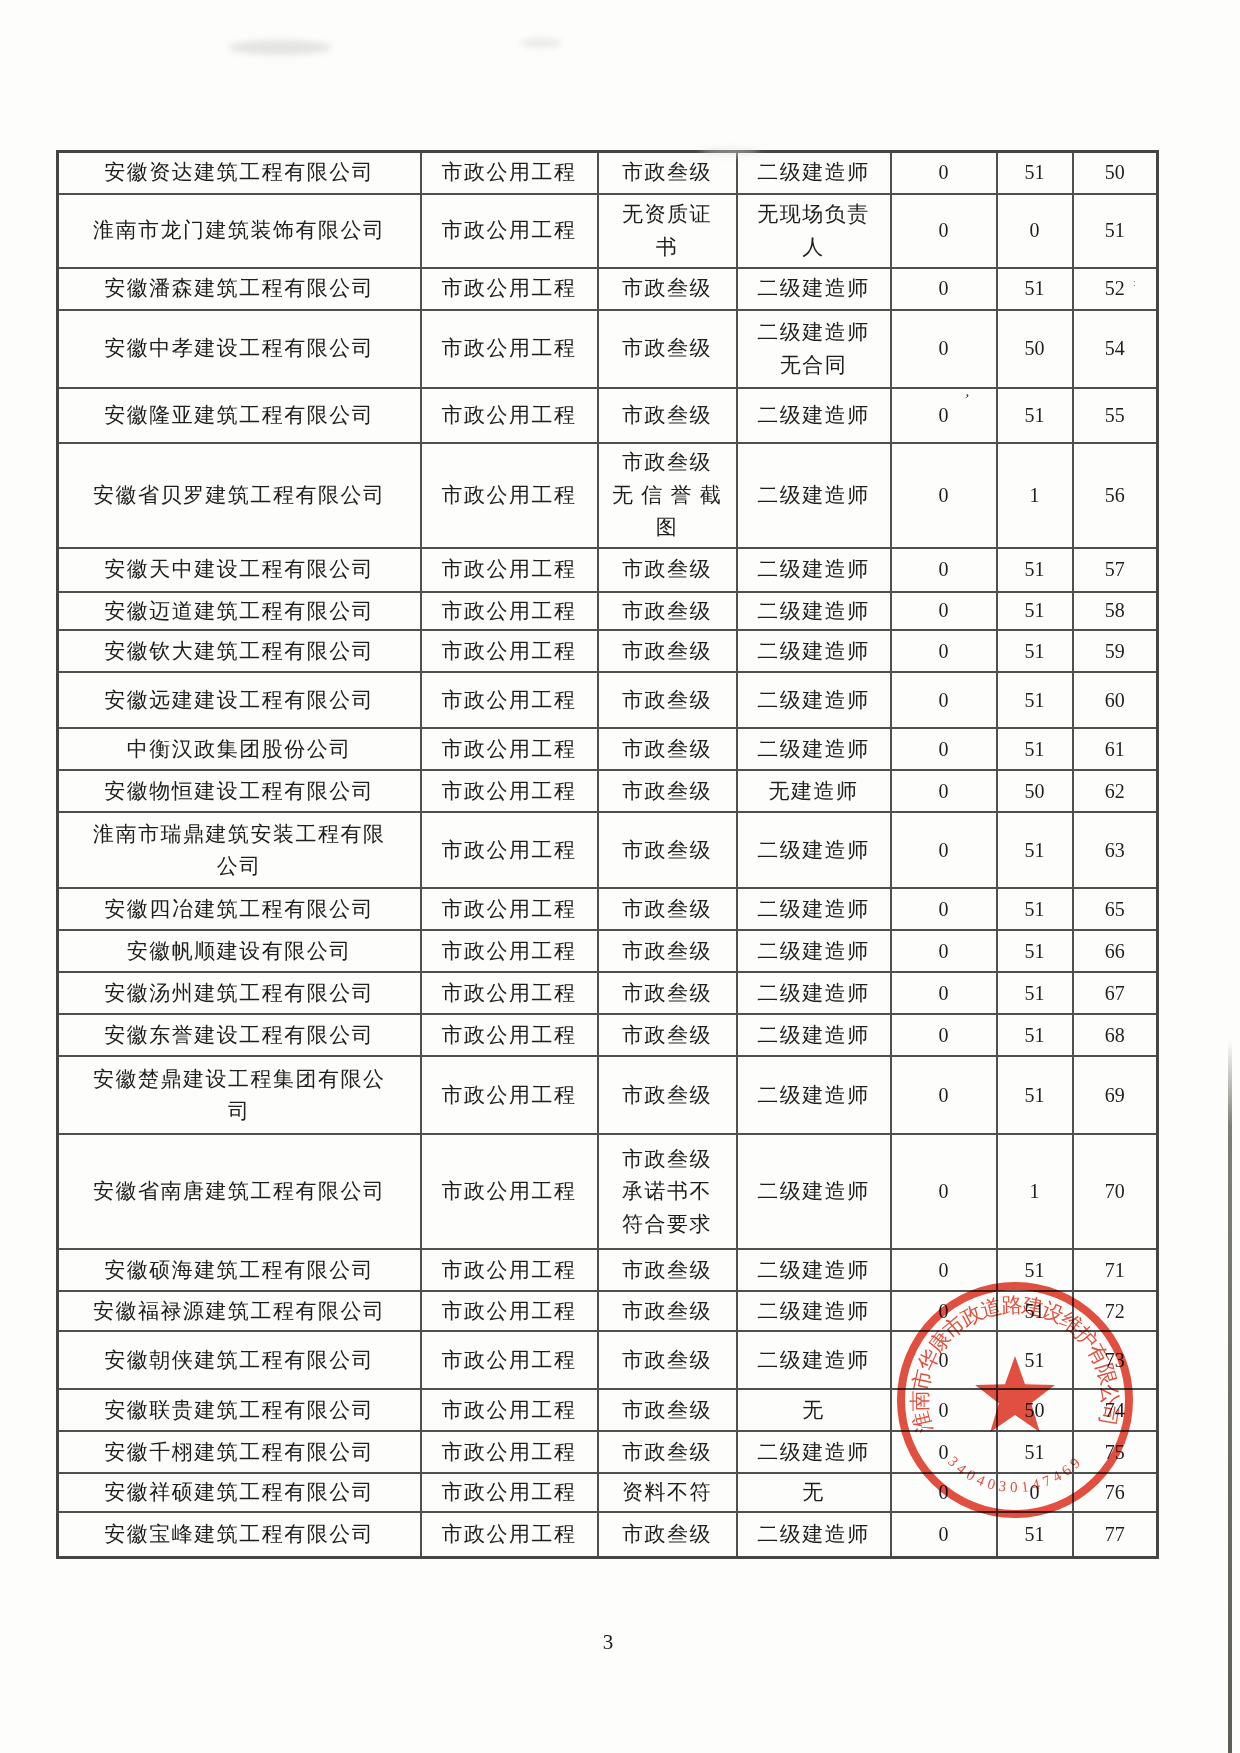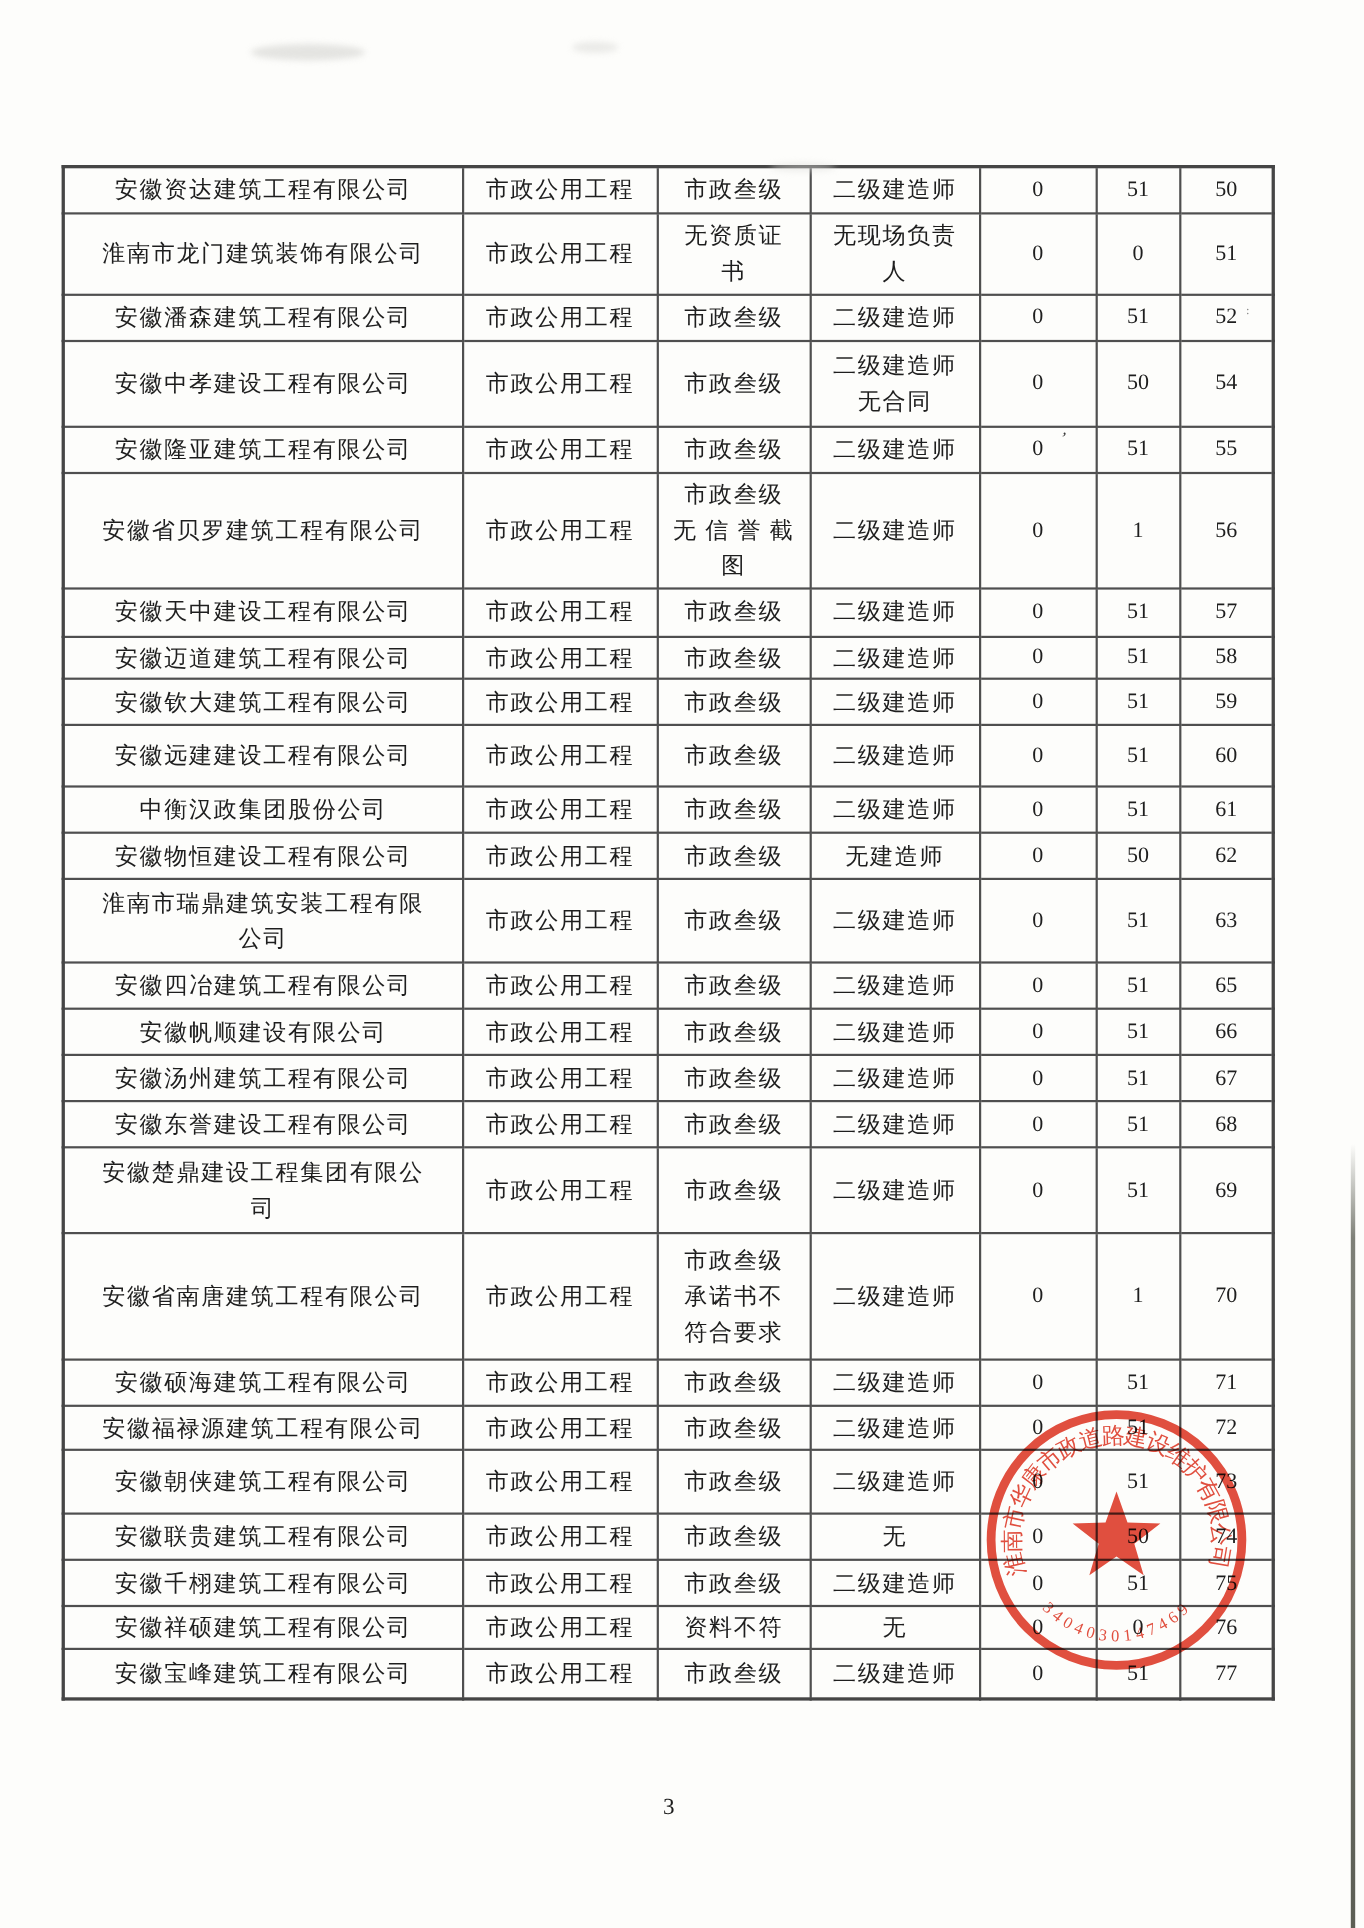--- a/index.html
+++ b/index.html
@@ -97,21 +97,21 @@
         <tr style="height: 78px;">
           <td>安徽中孝建设工程有限公司</td>
           <td>市政公用工程</td>
           <td>市政叁级</td>
           <td>二级建造师
 无合同</td>
           <td class="num">0</td>
           <td class="num">50</td>
           <td class="num">54</td>
         </tr>
-        <tr style="height: 42px;">
+        <tr style="height: 55px;">
           <td>安徽隆亚建筑工程有限公司</td>
           <td>市政公用工程</td>
           <td>市政叁级</td>
           <td>二级建造师</td>
           <td class="num">0</td>
           <td class="num">51</td>
           <td class="num">55</td>
         </tr>
         <tr style="height: 105px;">
           <td>安徽省贝罗建筑工程有限公司</td>

